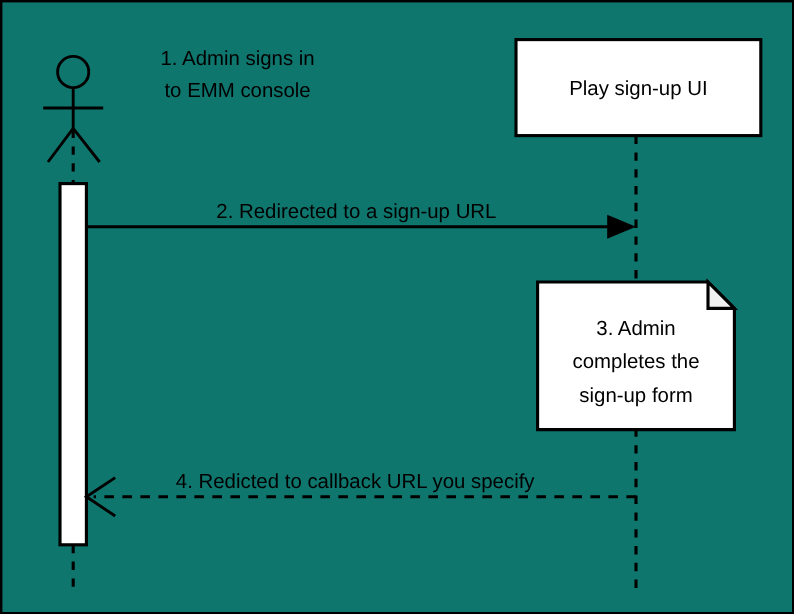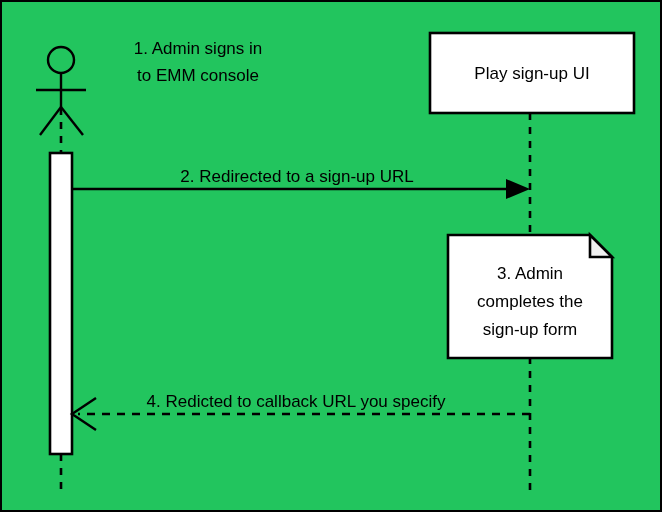--- a/index.html
+++ b/index.html
@@ -7,21 +7,21 @@
     padding: 0;
     background: #ffffff;
   }
   body {
     font-family: "Liberation Sans", sans-serif;
   }
   #canvas {
     position: relative;
     width: 662px;
     height: 512px;
-    background: #22c55e;
+    background: #0f766e;
     border: 2px solid #000000;
     box-sizing: border-box;
     overflow: hidden;
   }
   #diagram-svg {
     position: absolute;
     left: 0;
     top: 0;
     width: 662px;
     height: 512px;

